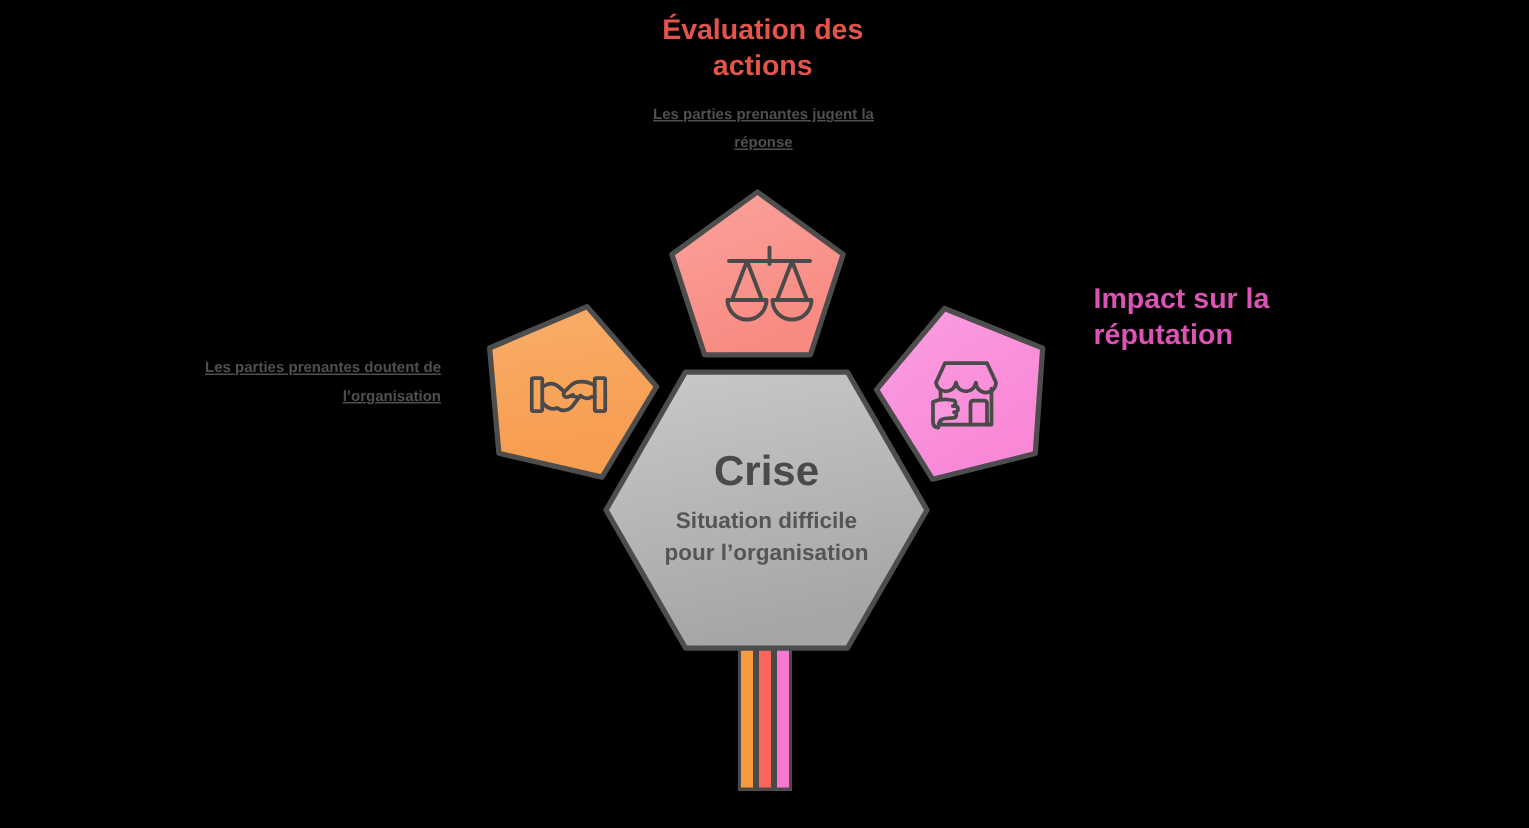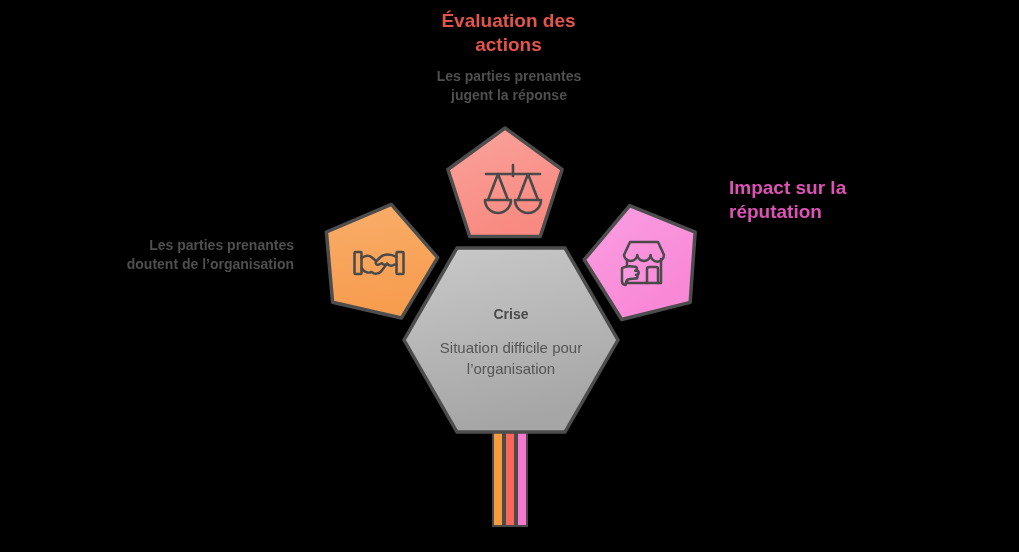--- a/index.html
+++ b/index.html
@@ -3,29 +3,29 @@
 <meta charset="utf-8">
 <style>
   html,body{margin:0;padding:0;background:#000;}
   #canvas{
     position:relative;width:1019px;height:552px;background:#000000;
     overflow:hidden;font-family:"Liberation Sans", sans-serif;
   }
   .abs{position:absolute;}
   
   .node-title{font-weight:bold;font-size:19px;line-height:24px;}
-  .node-sub{font-weight:bold;font-size:14px;line-height:19px;color:#4f4f4f;}
+  .node-sub{font-weight:bold;font-size:10px;line-height:19px;color:#4f4f4f;text-decoration:underline;}
   .t-center{text-align:center;}
   .t-right{text-align:right;}
   .t-left{text-align:left;}
   .title-top{color:#e3544b;}
   .title-left{color:#e78e2d;}
-  .title-right{color:#dc53b5;}
-  .hex-title{font-weight:bold;font-size:14px;line-height:26px;color:#4a4a4a;text-align:center;}
-  .hex-sub{font-weight:normal;font-size:15px;line-height:21px;color:#555555;text-align:center;}
+  .title-right{color:#dc53b5;margin-top:12px;}
+  .hex-title{font-weight:bold;font-size:28px;line-height:26px;color:#4a4a4a;text-align:center;}
+  .hex-sub{font-weight:bold;font-size:15px;line-height:21px;color:#555555;text-align:center;}
   
   #stripes{left:492px;top:428px;display:flex;}
   .stripe{width:8px;height:95px;border:2px solid #4a4a4a;}
   svg{display:block;}
 </style>
 </head>
 <body>
 
 <div id="canvas">
 

